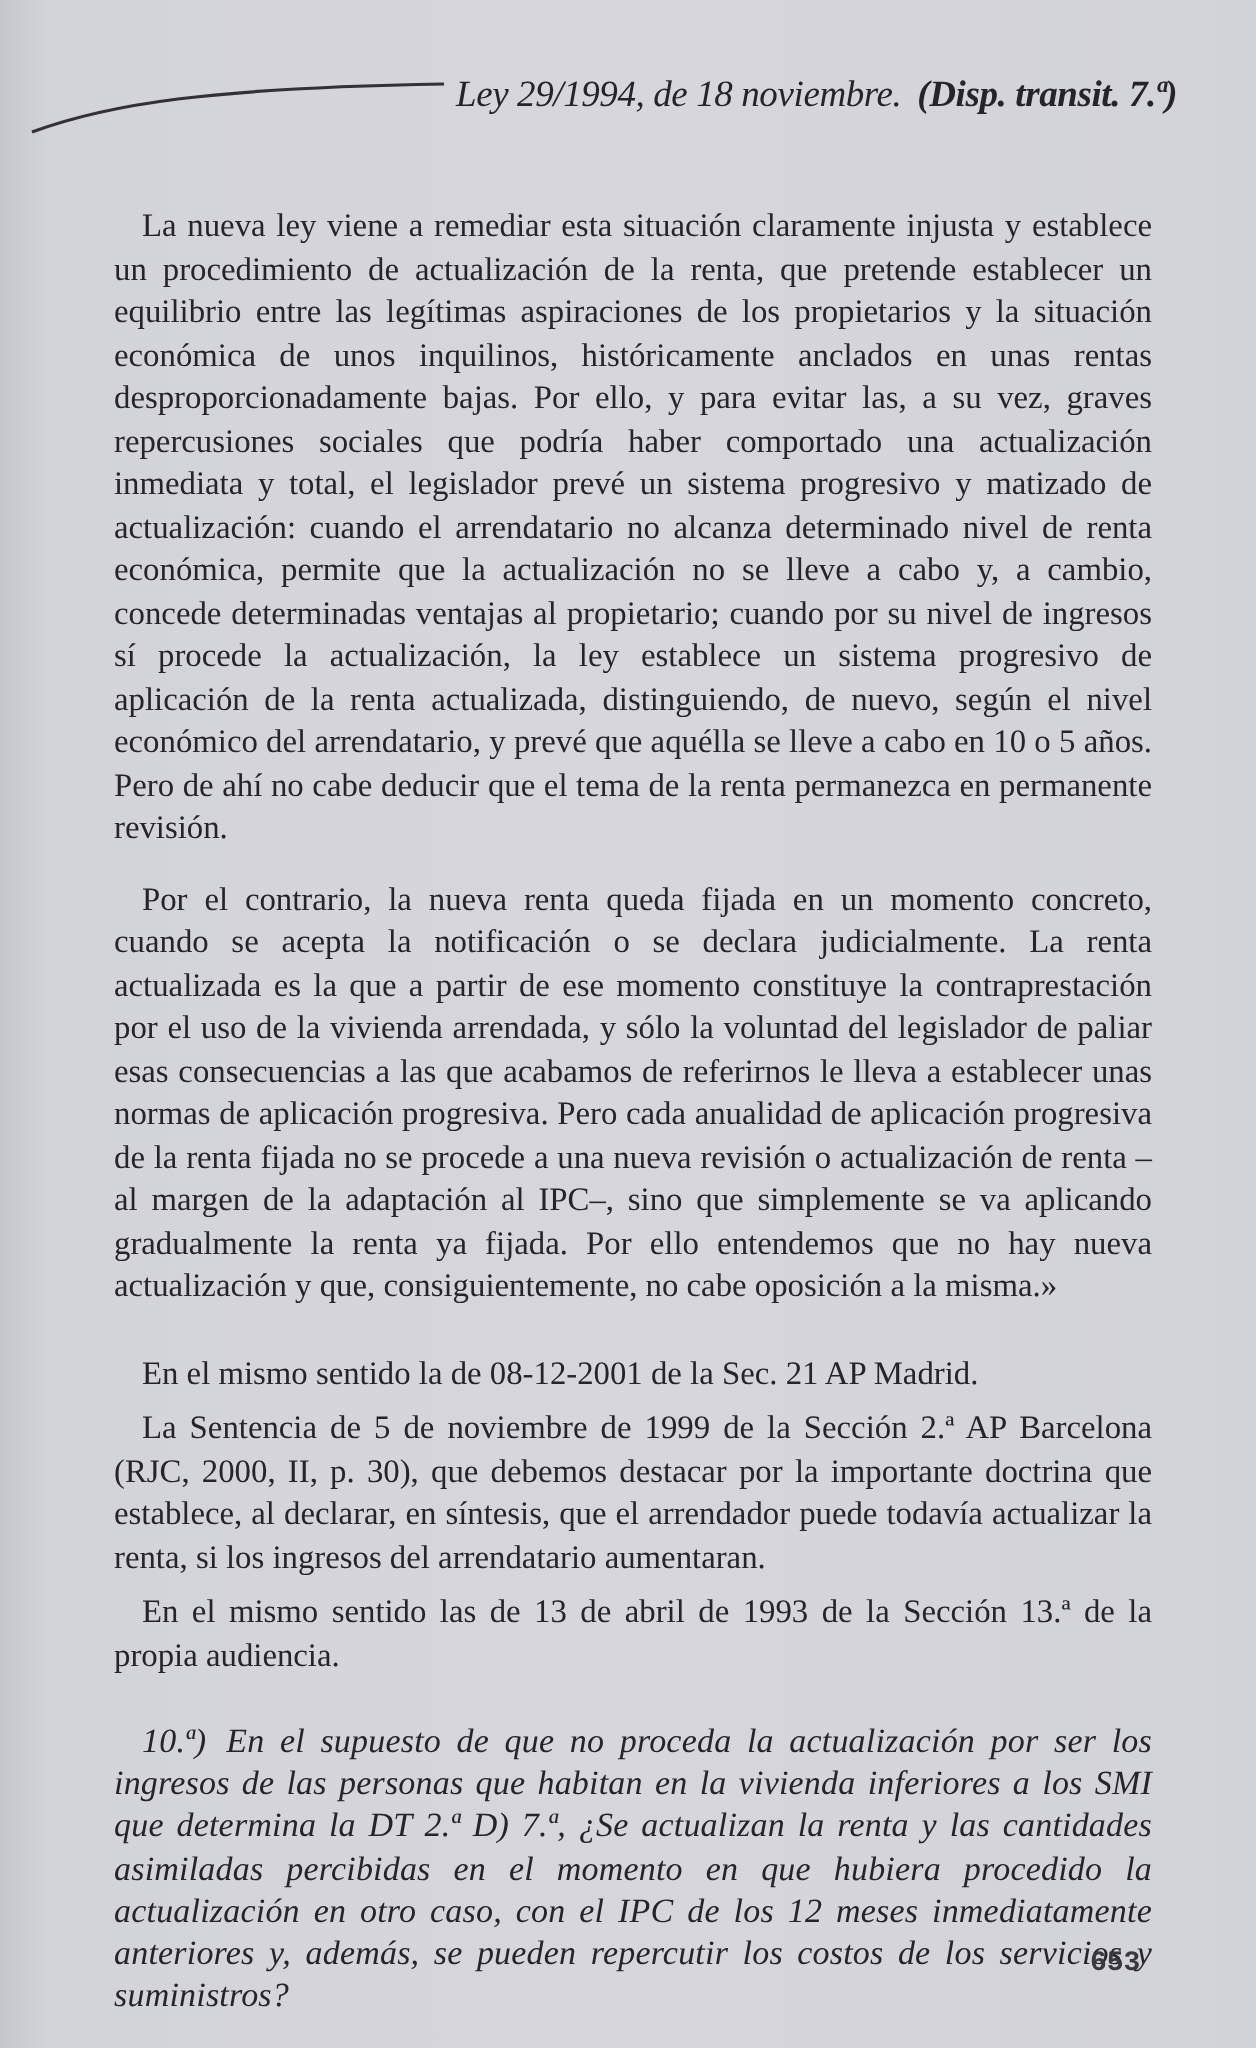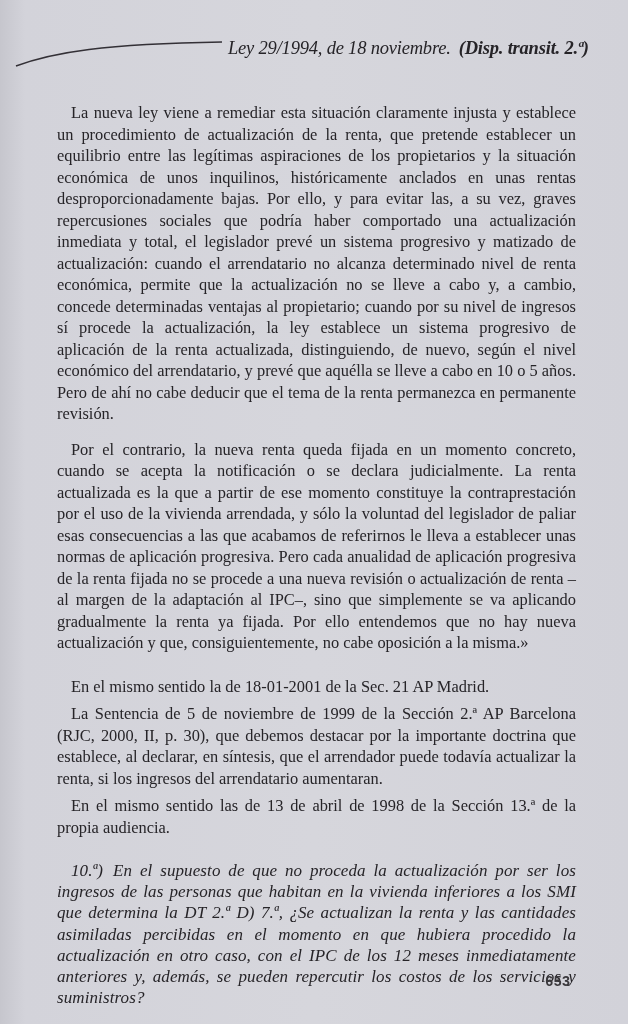--- a/index.html
+++ b/index.html
@@ -92,35 +92,35 @@
 </head>
 <body>
 
 <div class="page">
 
   <div class="running-head">
     <svg class="head-rule" viewBox="0 0 210 30" preserveAspectRatio="none">
       <path d="M2 28 C 40 14, 90 6, 208 4" stroke="#333036" stroke-width="1.6" fill="none"></path>
     </svg>
     <div class="head-text">
-      <span>Ley 29/1994, de 18 noviembre.</span><span class="disp">(Disp. transit. 2.ª)</span>
+      <span>Ley 29/1994, de 18 noviembre.</span><span class="disp">(Disp. transit. 7.ª)</span>
     </div>
   </div>
 
   <div class="body-text">
     <div class="gap-md"></div>
     <p class="indent">La nueva ley viene a remediar esta situación claramente injusta y establece un procedimiento de actualización de la renta, que pretende establecer un equilibrio entre las legítimas aspiraciones de los propietarios y la situación económica de unos inquilinos, históricamente anclados en unas rentas desproporcionadamente bajas. Por ello, y para evitar las, a su vez, graves repercusiones sociales que podría haber comportado una actualización inmediata y total, el legislador prevé un sistema progresivo y matizado de actualización: cuando el arrendatario no alcanza determinado nivel de renta económica, permite que la actualización no se lleve a cabo y, a cambio, concede determinadas ventajas al propietario; cuando por su nivel de ingresos sí procede la actualización, la ley establece un sistema progresivo de aplicación de la renta actualizada, distinguiendo, de nuevo, según el nivel económico del arrendatario, y prevé que aquélla se lleve a cabo en 10 o 5 años. Pero de ahí no cabe deducir que el tema de la renta permanezca en permanente revisión.</p>
     <div class="gap-md"></div>
     <p class="indent">Por el contrario, la nueva renta queda fijada en un momento concreto, cuando se acepta la notificación o se declara judicialmente. La renta actualizada es la que a partir de ese momento constituye la contraprestación por el uso de la vivienda arrendada, y sólo la voluntad del legislador de paliar esas consecuencias a las que acabamos de referirnos le lleva a establecer unas normas de aplicación progresiva. Pero cada anualidad de aplicación progresiva de la renta fijada no se procede a una nueva revisión o actualización de renta –al margen de la adaptación al IPC–, sino que simplemente se va aplicando gradualmente la renta ya fijada. Por ello entendemos que no hay nueva actualización y que, consiguientemente, no cabe oposición a la misma.»</p>
     <div class="gap-lg"></div>
-    <p class="indent">En el mismo sentido la de 18-01-2001 de la Sec. 21 AP Madrid.</p>
+    <p class="indent">En el mismo sentido la de 08-12-2001 de la Sec. 21 AP Madrid.</p>
     <div class="gap-sm"></div>
     <p class="indent">La Sentencia de 5 de noviembre de 1999 de la Sección 2.ª AP Barcelona (RJC, 2000, II, p. 30), que debemos destacar por la importante doctrina que establece, al declarar, en síntesis, que el arrendador puede todavía actualizar la renta, si los ingresos del arrendatario aumentaran.</p>
     <div class="gap-sm"></div>
-    <p class="indent">En el mismo sentido las de 13 de abril de 1998 de la Sección 13.ª de la propia audiencia.</p>
+    <p class="indent">En el mismo sentido las de 13 de abril de 1993 de la Sección 13.ª de la propia audiencia.</p>
     <div class="gap-lg"></div>
     <p class="indent question">
       <span class="num">10.ª)</span><span>En el supuesto de que no proceda la actualización por ser los ingresos de las personas que habitan en la vivienda inferiores a los SMI que determina la DT 2.ª D) 7.ª, ¿Se actualizan la renta y las cantidades asimiladas percibidas en el momento en que hubiera procedido la actualización en otro caso, con el IPC de los 12 meses inmediatamente anteriores y, además, se pueden repercutir los costos de los servicios y suministros?</span>
     </p>
   </div>
 
   <div class="page-number">653</div>
 </div>
 
 </body></html>

